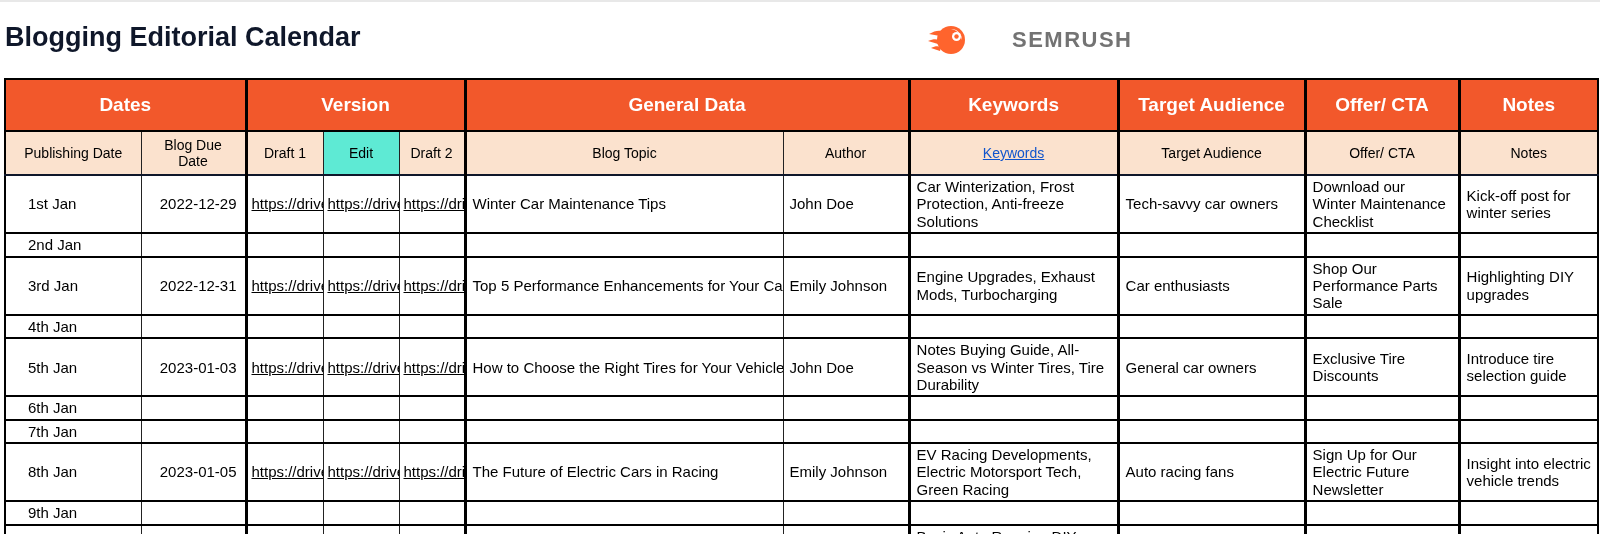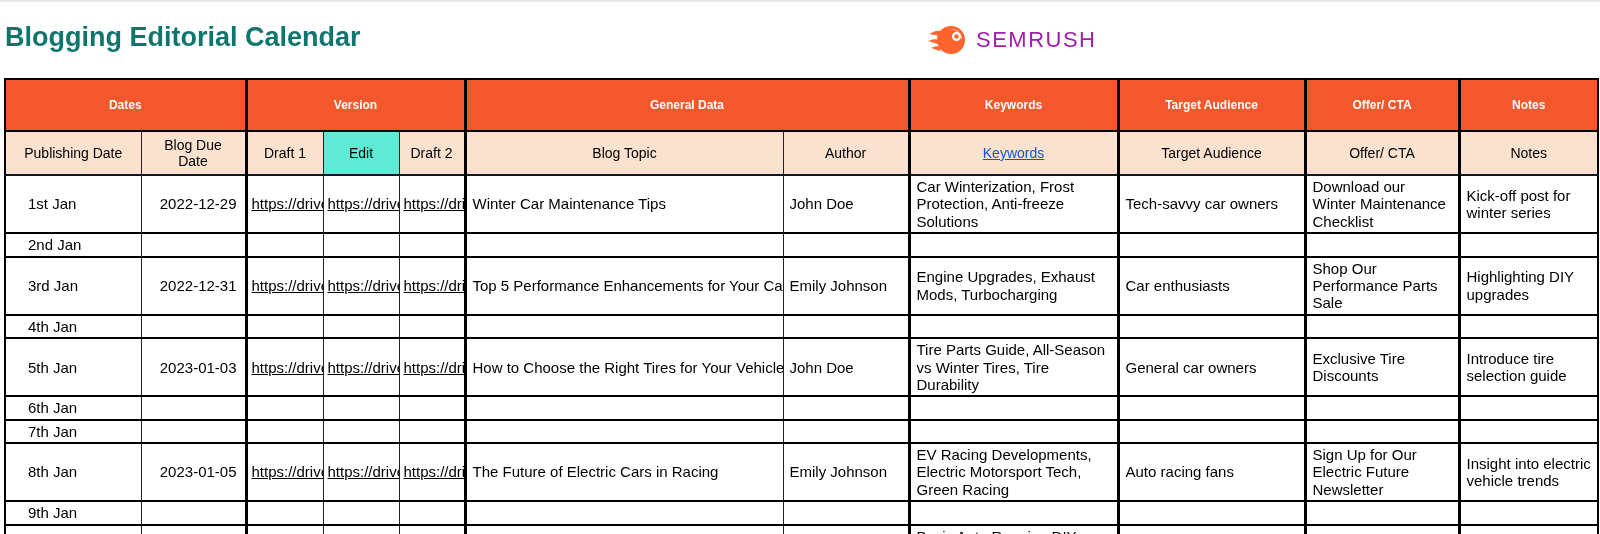--- a/index.html
+++ b/index.html
@@ -17,37 +17,38 @@
     background: #ffffff;
     border-top: 2px solid #e8e8e8;
   }
   .page-title {
     position: absolute;
     left: 5px;
     top: 20px;
     margin: 0;
     font-size: 27px;
     font-weight: bold;
-    color: #0f766e;
+    color: #0f172a;
     letter-spacing: 0px;
   }
   .logo {
     position: absolute;
     left: 928px;
     top: 22px;
     display: flex;
     align-items: center;
     gap: 10px;
   }
   .logo-icon { width: 38px; height: 32px; display: block; }
   .logo-text {
     font-size: 22px;
-    font-weight: 400;
-    color: #a21caf;
+    font-weight: 700;
+    color: #737373;
     letter-spacing: 1.5px;
+    margin-left: 36px;
   }
 
   table.sheet {
     border-collapse: collapse;
     table-layout: fixed;
     margin-left: 4px;
     width: 1593px;
     border-left: 2px solid #000;
     border-right: 2px solid #000;
     border-top: 2px solid #000;
@@ -55,21 +56,21 @@
   }
   th, td {
     border: 1px solid #222222;
     padding: 2px 6px;
     vertical-align: middle;
     overflow: hidden;
   }
   tr.group-row th {
     height: 46px;
     color: #ffffff;
-    font-size: 12px;
+    font-size: 19px;
     font-weight: bold;
     text-align: center;
     border-bottom: 2px solid #000;
   }
   tr.sub-row td {
     height: 38px;
     font-size: 14px;
     font-weight: normal;
     text-align: center;
     border-bottom: 2px solid #0f172a;
@@ -204,21 +205,21 @@
         <td class="gb"></td>
       </tr>
       <tr style="height: 36px;">
         <td class="c-pub">5th Jan</td>
         <td class="c-due">2023-01-03</td>
         <td class="gb c-link"><a href="#">https://drive</a></td>
         <td class="c-link"><a href="#">https://drive</a></td>
         <td class="c-link"><a href="#">https://drive</a></td>
         <td class="gb c-topic">How to Choose the Right Tires for Your Vehicle</td>
         <td>John Doe</td>
-        <td class="gb">Tire Parts Guide, All-Season vs Winter Tires, Tire Durability</td>
+        <td class="gb">Notes Buying Guide, All-Season vs Winter Tires, Tire Durability</td>
         <td class="gb">General car owners</td>
         <td class="gb">Exclusive Tire Discounts</td>
         <td class="gb">Introduce tire selection guide</td>
       </tr>
       <tr style="height: 18px;">
         <td class="c-pub">6th Jan</td>
         <td class="c-due"></td>
         <td class="gb c-link"></td>
         <td class="c-link"></td>
         <td class="c-link"></td>

